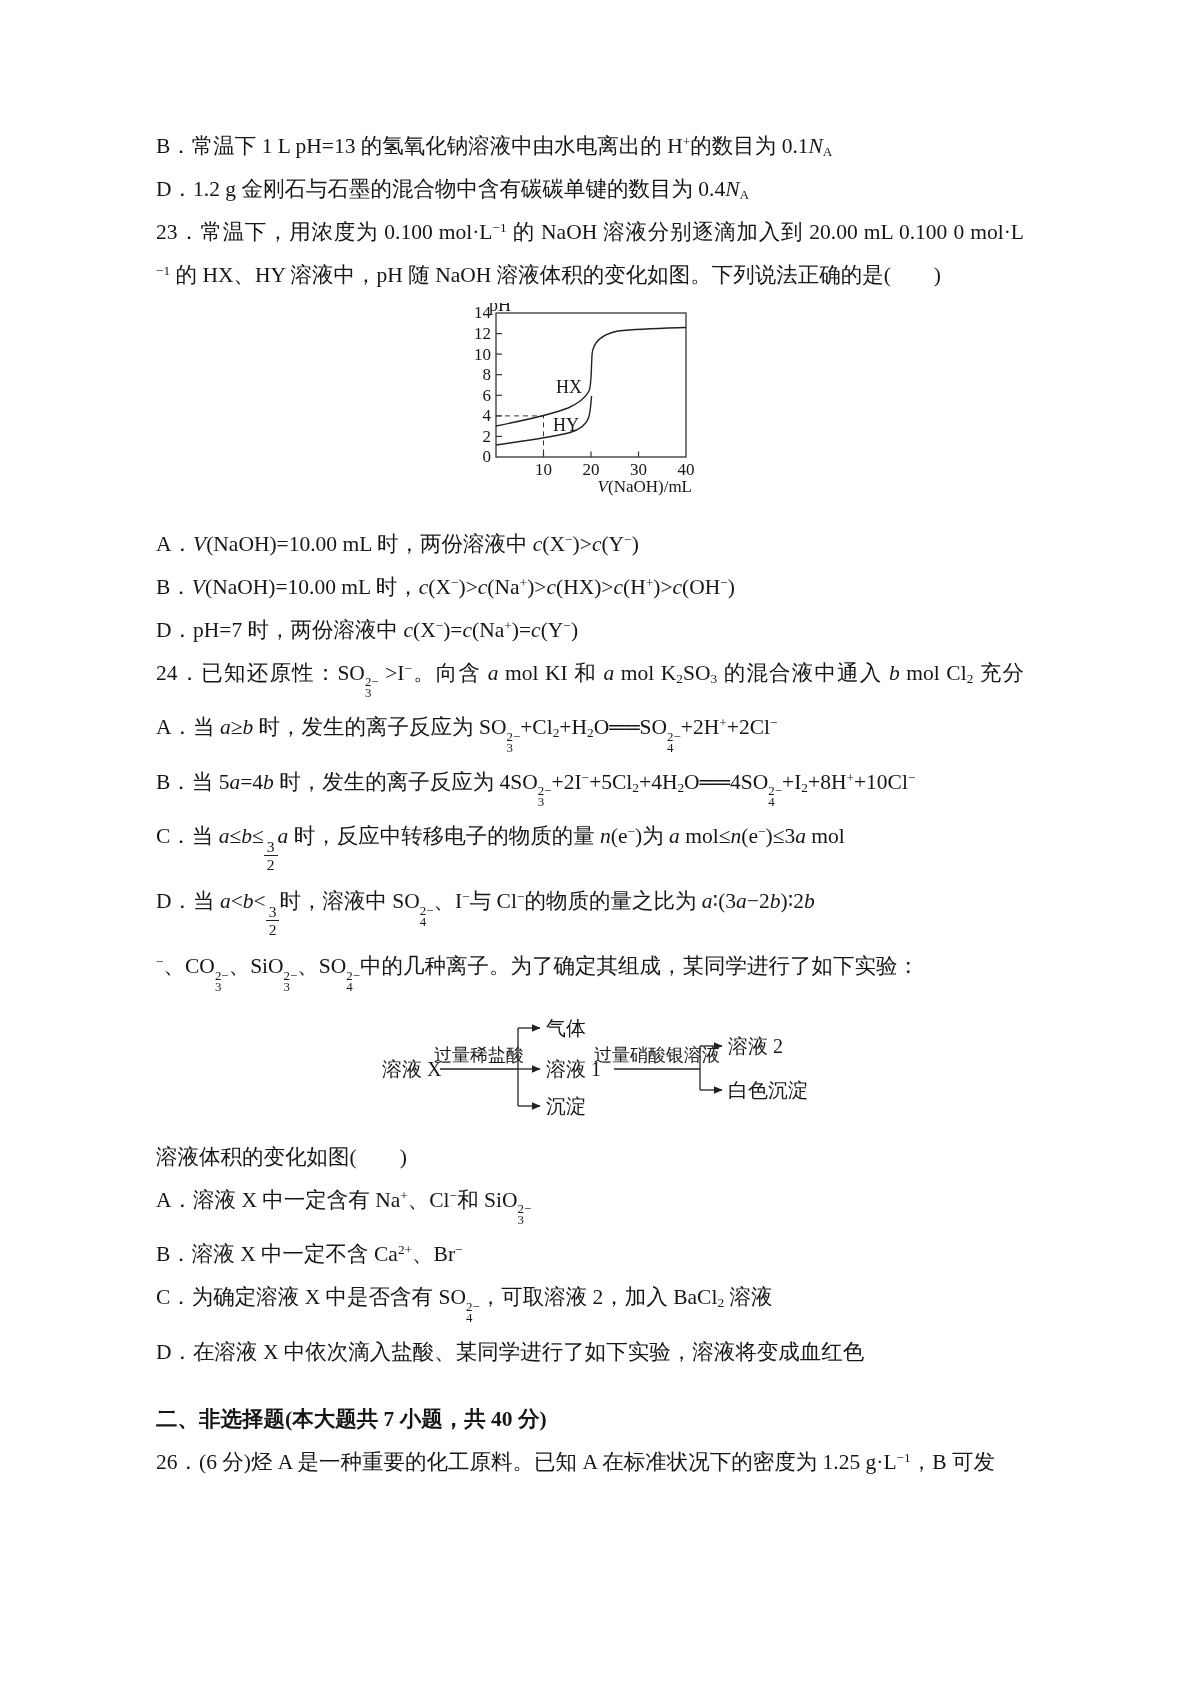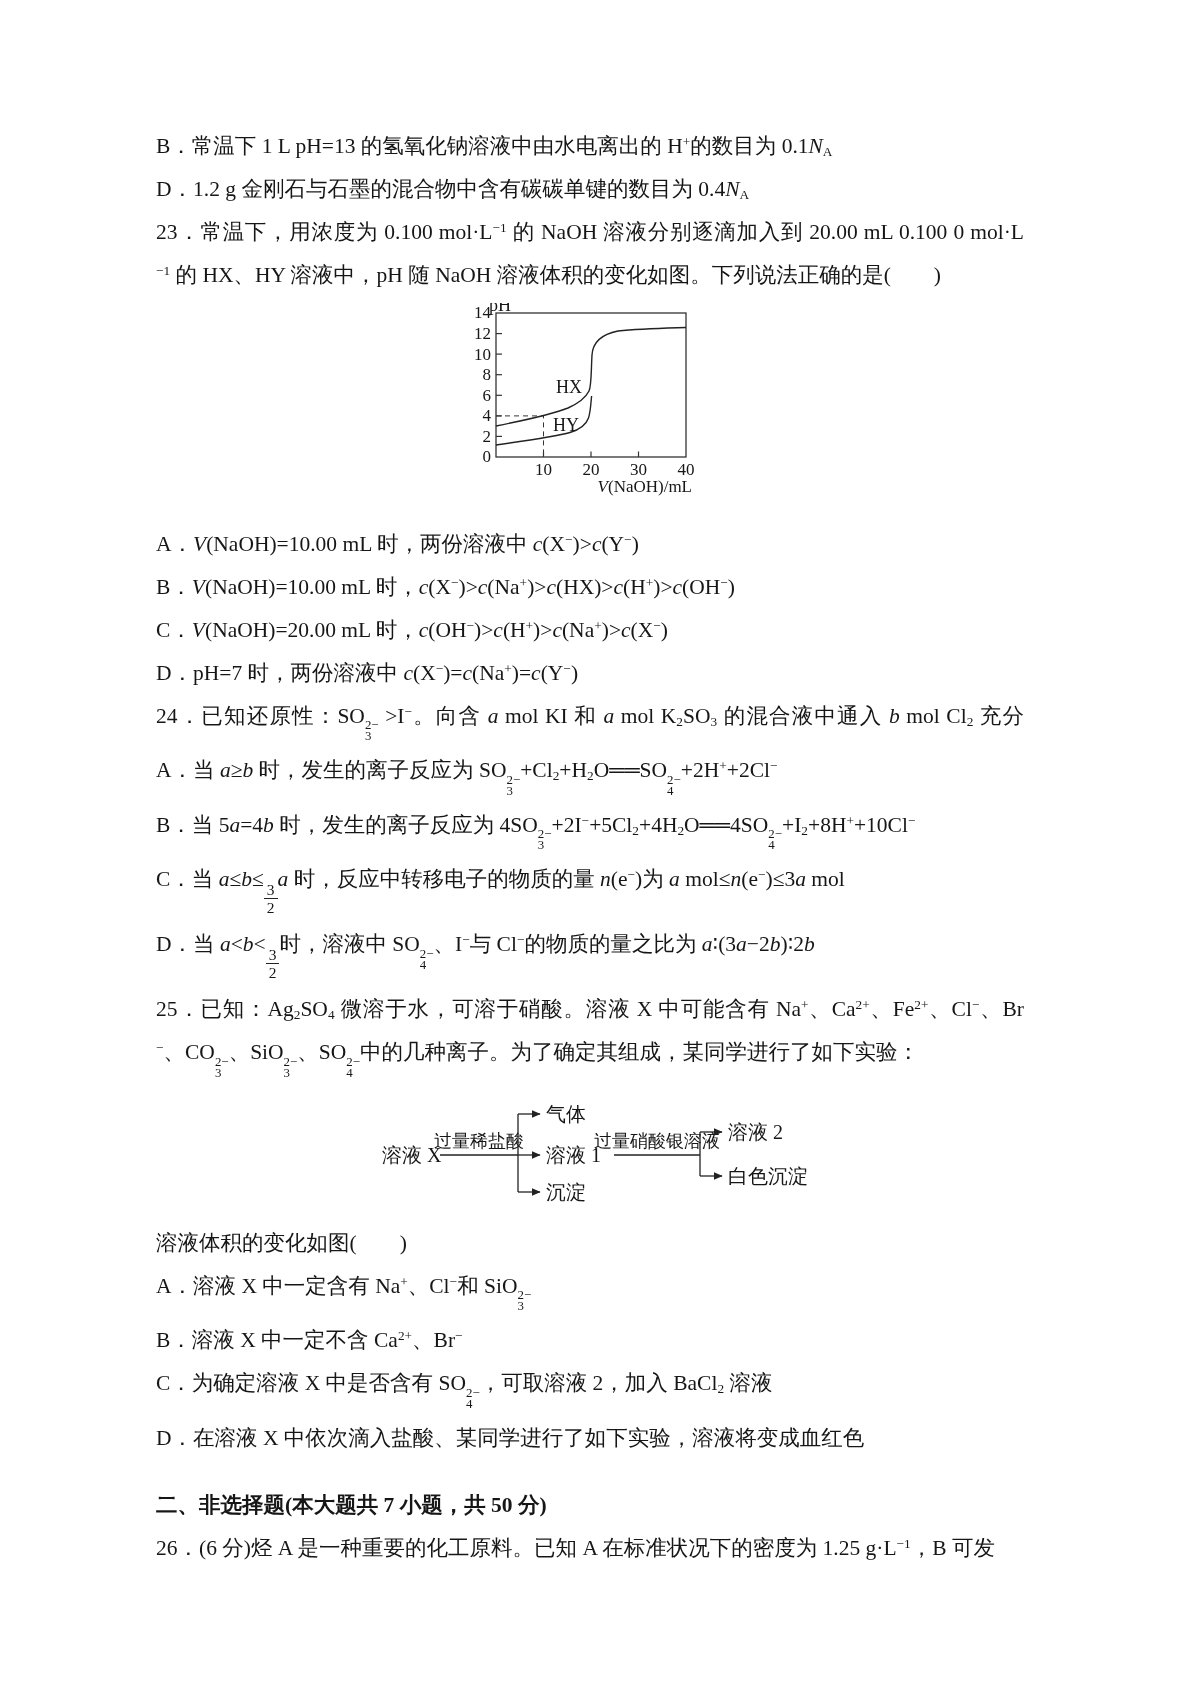--- a/index.html
+++ b/index.html
@@ -91,21 +91,20 @@
         <path class="curve" d="M40,123 C65,118 95,112 112,105 C122,100.5 129,96 133,88 C135.5,83 135,70 136,52 C136.8,38 147,31 162,28 C185,25.5 215,25 230,24.5"></path>
         <path class="curve" d="M40,142 C72,137.5 100,133.5 114,129.5 C124,126.5 130,122 132.5,115 C134.5,109 134.8,101 135.6,93"></path>
         <text class="cl" x="100" y="90">HX</text>
         <text class="cl" x="97" y="128">HY</text>
         <text class="ct" x="236" y="189" text-anchor="end"><tspan font-style="italic">V</tspan><tspan>(NaOH)/mL</tspan></text>
       </svg>
     </div>
 
     <div class="line">A．<i>V</i>(NaOH)=10.00 mL 时，两份溶液中 <i>c</i>(X<sup>−</sup>)&gt;<i>c</i>(Y<sup>−</sup>)</div>
     <div class="line">B．<i>V</i>(NaOH)=10.00 mL 时，<i>c</i>(X<sup>−</sup>)&gt;<i>c</i>(Na<sup>+</sup>)&gt;<i>c</i>(HX)&gt;<i>c</i>(H<sup>+</sup>)&gt;<i>c</i>(OH<sup>−</sup>)</div>
-    <div class="line">C．<i>V</i>(NaOH)=20.00 mL 时，<i>c</i>(OH<sup>−</sup>)&gt;<i>c</i>(H<sup>+</sup>)&gt;<i>c</i>(Na<sup>+</sup>)&gt;<i>c</i>(X<sup>−</sup>)</div>
     <div class="line">D．pH=7 时，两份溶液中 <i>c</i>(X<sup>−</sup>)=<i>c</i>(Na<sup>+</sup>)=<i>c</i>(Y<sup>−</sup>)</div>
 
     <div class="line j">24．已知还原性：SO<span class="ss">
           <span>2−</span>
           <span>3</span>
         </span> &gt;I<sup>−</sup>。向含 <i>a</i> mol KI 和 <i>a</i> mol K<sub>2</sub>SO<sub>3</sub> 的混合液中通入 <i>b</i> mol Cl<sub>2</sub> 充分</div>
     <div class="line">A．当 <i>a</i>≥<i>b</i> 时，发生的离子反应为 SO<span class="ss">
           <span>2−</span>
           <span>3</span>
         </span>+Cl<sub>2</sub>+H<sub>2</sub>O══SO<span class="ss">
@@ -124,21 +123,20 @@
           <span>2</span>
         </span><i>a</i> 时，反应中转移电子的物质的量 <i>n</i>(e<sup>−</sup>)为 <i>a</i> mol≤<i>n</i>(e<sup>−</sup>)≤3<i>a</i> mol</div>
     <div class="line">D．当 <i>a</i>&lt;<i>b</i>&lt;<span class="frac">
           <span>3</span>
           <span>2</span>
         </span>时，溶液中 SO<span class="ss">
           <span>2−</span>
           <span>4</span>
         </span>、I<sup>−</sup>与 Cl<sup>−</sup>的物质的量之比为 <i>a</i>∶(3<i>a</i>−2<i>b</i>)∶2<i>b</i></div>
 
-    <div class="line j" style="margin-top:10px">25．已知：Ag<sub>2</sub>SO<sub>4</sub> 微溶于水，可溶于硝酸。溶液 X 中可能含有 Na<sup>+</sup>、Ca<sup>2+</sup>、Fe<sup>2+</sup>、Cl<sup>−</sup>、Br</div>
     <div class="line"><sup>−</sup>、CO<span class="ss">
           <span>2−</span>
           <span>3</span>
         </span>、SiO<span class="ss">
           <span>2−</span>
           <span>3</span>
         </span>、SO<span class="ss">
           <span>2−</span>
           <span>4</span>
         </span>中的几种离子。为了确定其组成，某同学进行了如下实验：</div>
@@ -175,17 +173,17 @@
           <span>2−</span>
           <span>3</span>
         </span></div>
     <div class="line">B．溶液 X 中一定不含 Ca<sup>2+</sup>、Br<sup>−</sup></div>
     <div class="line">C．为确定溶液 X 中是否含有 SO<span class="ss">
           <span>2−</span>
           <span>4</span>
         </span>，可取溶液 2，加入 BaCl<sub>2</sub> 溶液</div>
     <div class="line">D．在溶液 X 中依次滴入盐酸、某同学进行了如下实验，溶液将变成血红色</div>
 
-    <div class="line bold section-heading">二、非选择题(本大题共 7 小题，共 50 分)</div>
+    <div class="line bold section-heading">二、非选择题(本大题共 7 小题，共 40 分)</div>
     <div class="line">26．(6 分)烃 A 是一种重要的化工原料。已知 A 在标准状况下的密度为 1.25 g·L<sup>−1</sup>，B 可发</div>
 
   </div>
 </div>
 
 </body></html>

